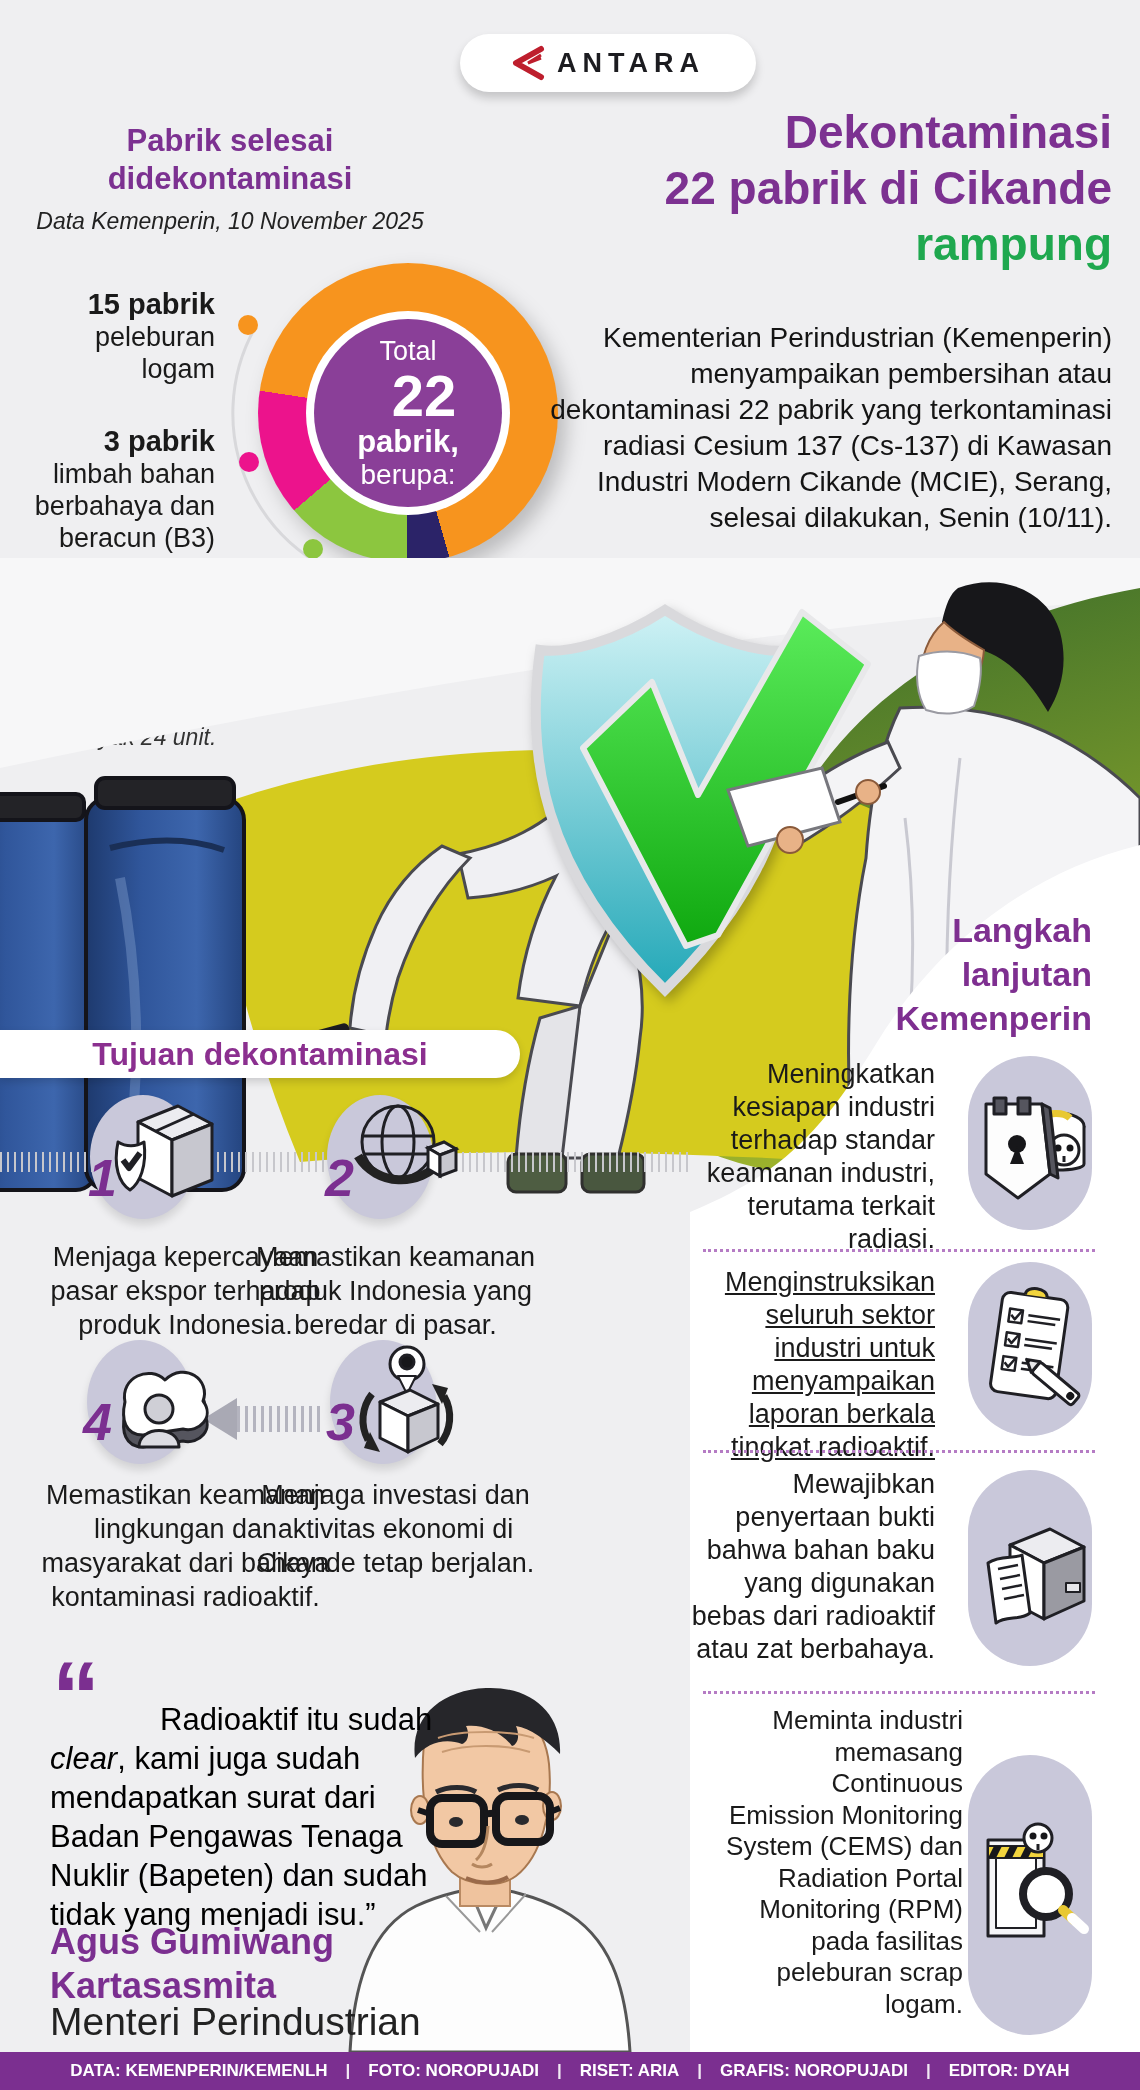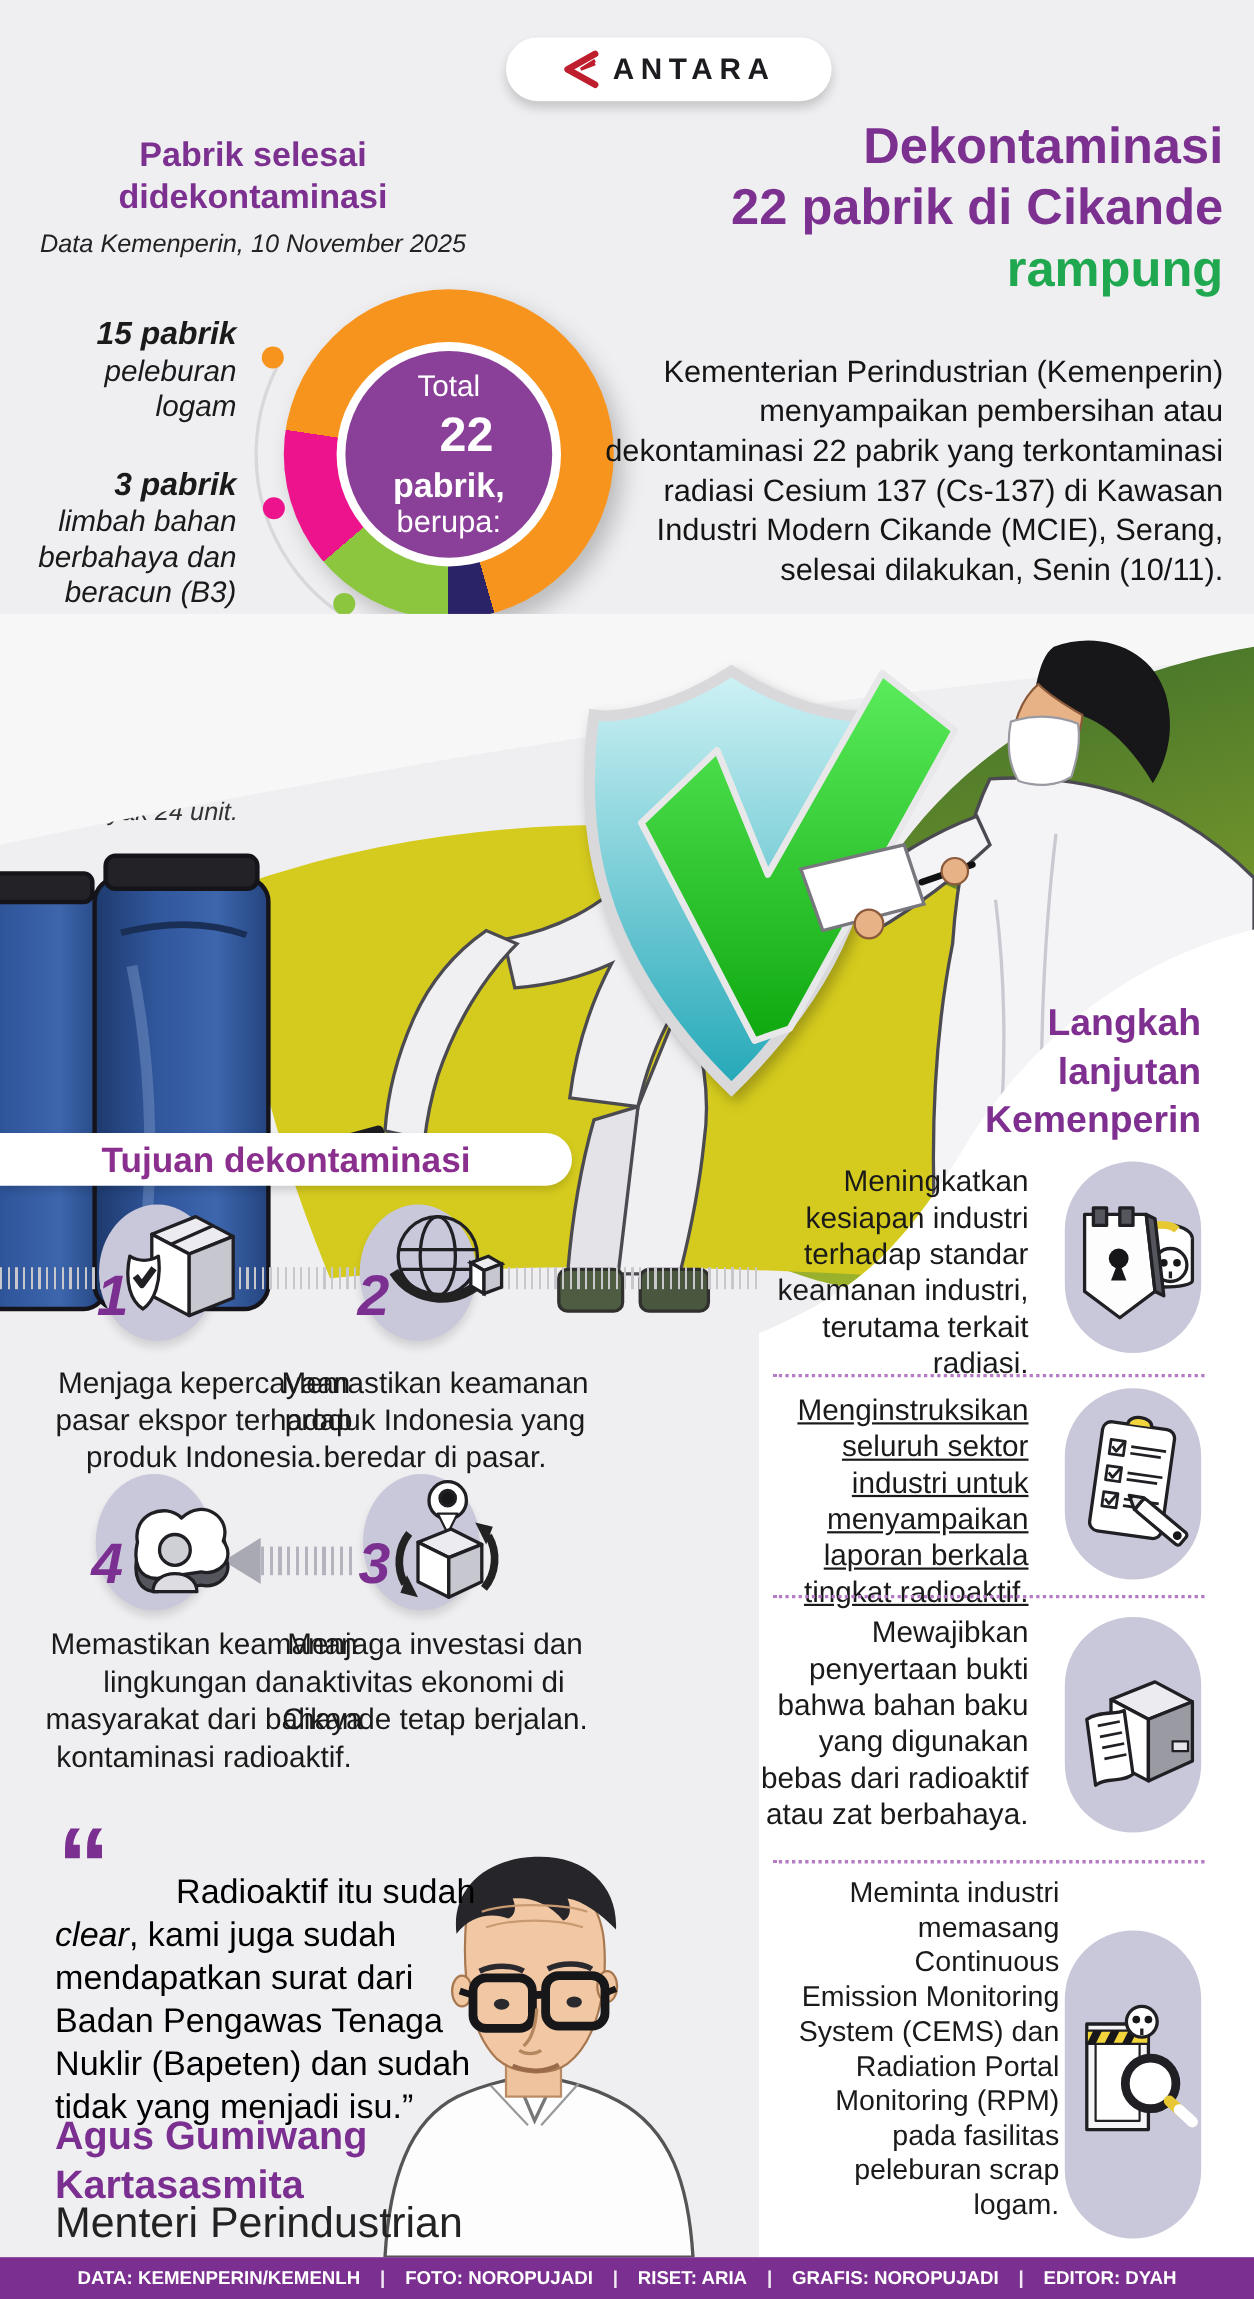--- a/index.html
+++ b/index.html
@@ -15,25 +15,25 @@
   #headline{left:520px;top:104px;width:592px;text-align:right;font-weight:800;font-size:46px;line-height:56px;color:#7C3191;}
   #headline .green{color:#1FA84F;}
   
   #arc-svg{left:200px;top:250px;z-index:0;}
   #donut{left:258px;top:263px;width:300px;height:300px;border-radius:50%;z-index:1;
          filter:drop-shadow(8px 10px 10px rgba(0,0,0,.22));background:#F7941E;}
   #donut-hole{position:absolute;inset:48px;background:#fff;border-radius:50%;}
   #donut-core{position:absolute;inset:56px;background:#8A3F98;border-radius:50%;display:flex;flex-direction:column;
               align-items:center;justify-content:center;color:#fff;text-align:center;}
   .core-l1{font-size:27px;line-height:32px;}
-  .core-l2{font-size:44px;font-weight:800;line-height:58px;margin-left:32px;}
+  .core-l2{font-size:58px;font-weight:800;line-height:58px;margin-left:32px;}
   .core-l3{font-size:31px;font-weight:800;line-height:34px;}
   .core-l4{font-size:28px;line-height:32px;}
   .seg-dot{width:20px;height:20px;border-radius:50%;z-index:1;}
-  .chart-label{z-index:1;font-style:italic;}
+  .chart-label{z-index:1;}
   .chart-label .val{font-weight:800;font-size:29px;line-height:33px;}
   .chart-label .desc{font-size:27px;line-height:32px;}
   #lab-0{left:25px;top:288px;width:190px;text-align:right;}
   #lab-1{left:25px;top:425px;width:190px;text-align:right;}
   #lab-2{left:195px;top:556px;width:150px;text-align:center;}
   #lab-3{left:365px;top:600px;width:178px;text-align:left;}
   #keterangan{left:36px;top:626px;width:232px;font-style:italic;color:#333;}
   #keterangan .khead{font-weight:800;font-size:23px;margin-bottom:12px;}
   #keterangan .kbody{font-size:23px;line-height:29px;}
   #intro{left:550px;top:320px;width:562px;text-align:right;font-size:28px;line-height:36px;color:#141414;z-index:1;}

